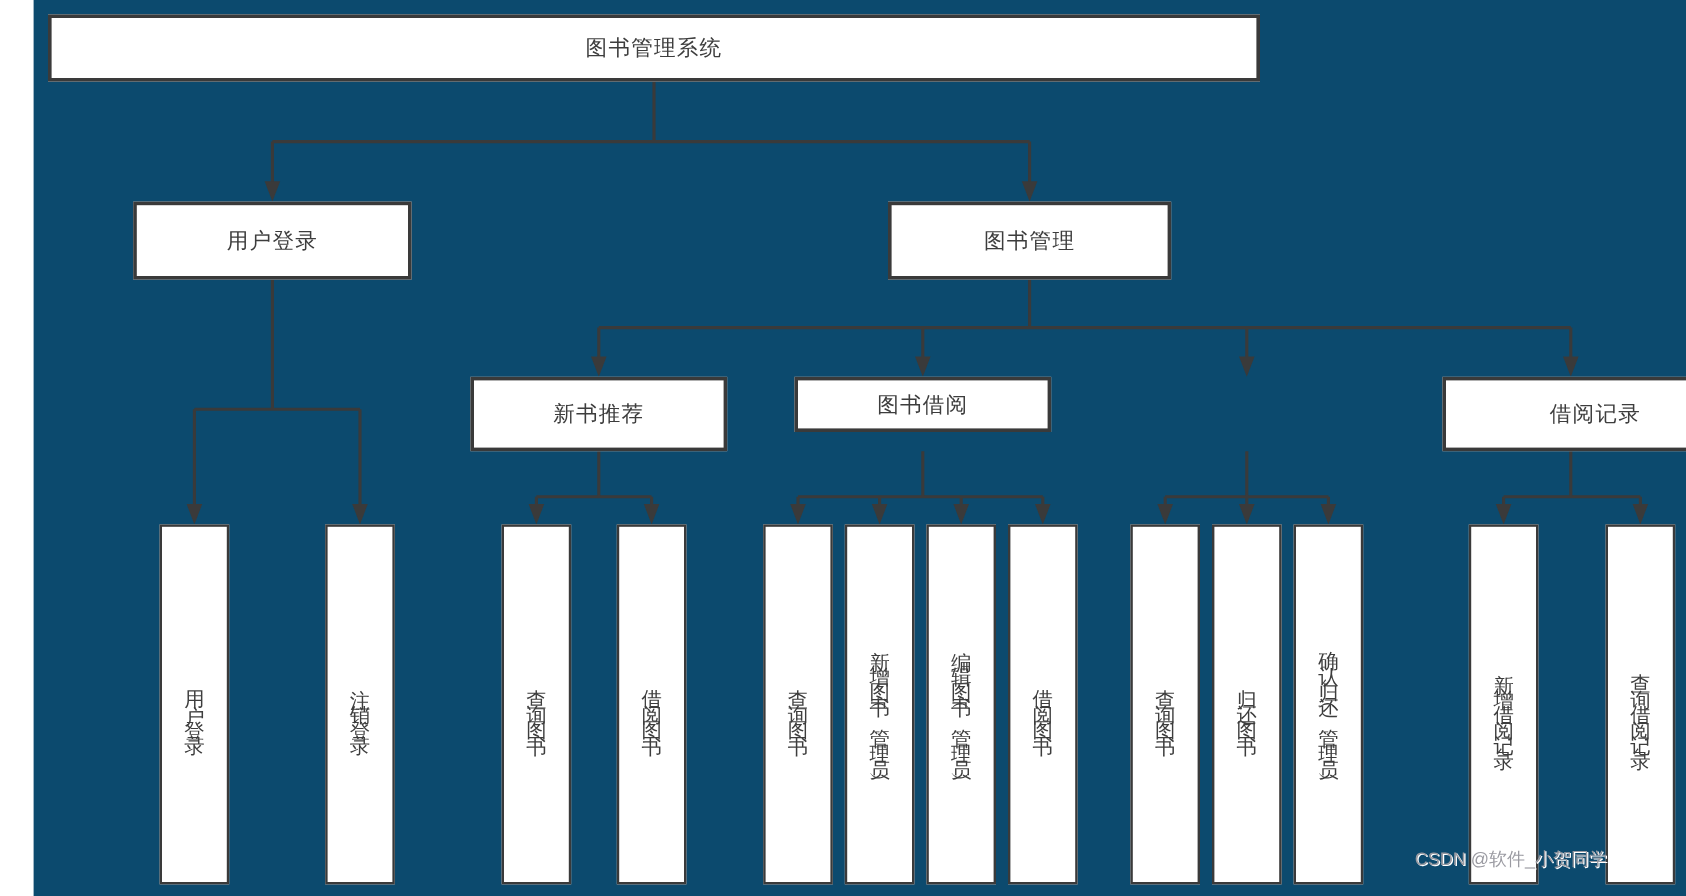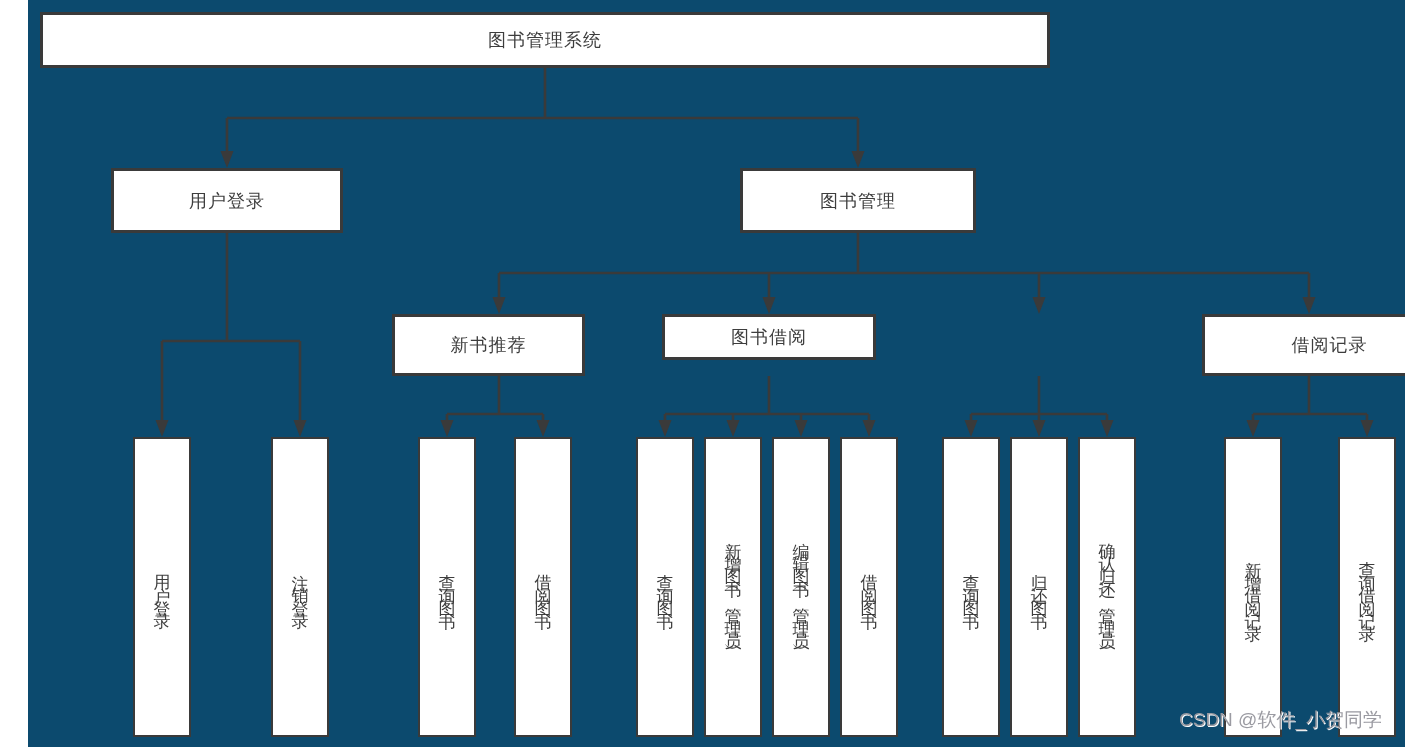--- a/index.html
+++ b/index.html
@@ -13,21 +13,21 @@
     box-sizing:border-box; display:flex; align-items:center; justify-content:center;
     color:#3d3d3d;
   }
   .hlabel { font-size:18px; letter-spacing:1px; white-space:nowrap; }
   .leaf { border-width:2.5px; }
   .vlabel {
     writing-mode:vertical-lr; text-orientation:mixed;
     font-size:17px; letter-spacing:13px; line-height:1; white-space:nowrap;
   }
   .watermark {
-    position:absolute; left:1151px; top:707px; font-size:19px;
+    position:absolute; left:1151px; top:707px; font-size:15px;
     color:#9b9ba2; white-space:nowrap;
     text-shadow:1px 1px 0 #ffffff;
   }
 </style>
 </head>
 <body>
 
 <div class="canvas">
 
   <svg class="connectors" viewBox="0 0 1405 747" xmlns="http://www.w3.org/2000/svg">
@@ -74,21 +74,21 @@
     <span class="hlabel">图书管理系统</span>
   </div>
 
   <div class="box" style="left:83px; top:168px; width:232px; height:65px;">
     <span class="hlabel">用户登录</span>
   </div>
   <div class="box" style="left:712px; top:168px; width:236px; height:65px;">
     <span class="hlabel">图书管理</span>
   </div>
 
-  <div class="box" style="left:364px; top:314px; width:193px; height:62px;">
+  <div class="box" style="left:364px; top:314px; width:214px; height:62px;">
     <span class="hlabel">新书推荐</span>
   </div>
   <div class="box" style="left:634px; top:314px; width:214px; height:46px;">
     <span class="hlabel">图书借阅</span>
   </div>
   <div class="box" style="left:1174px; top:314px; width:255px; height:62px;">
     <span class="hlabel">借阅记录</span>
   </div>
 
   <div class="box leaf" style="left:105px; top:437px; width:58px; height:300px;">

